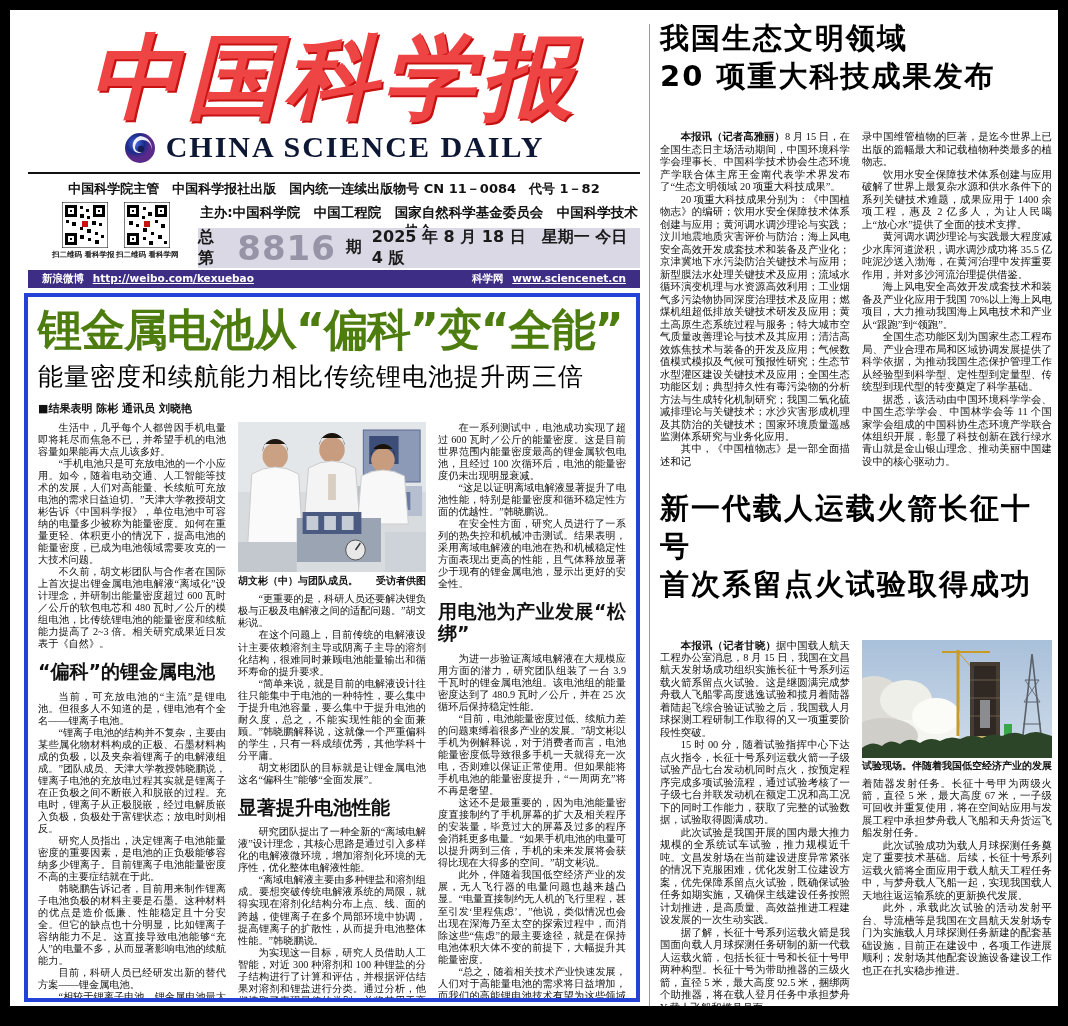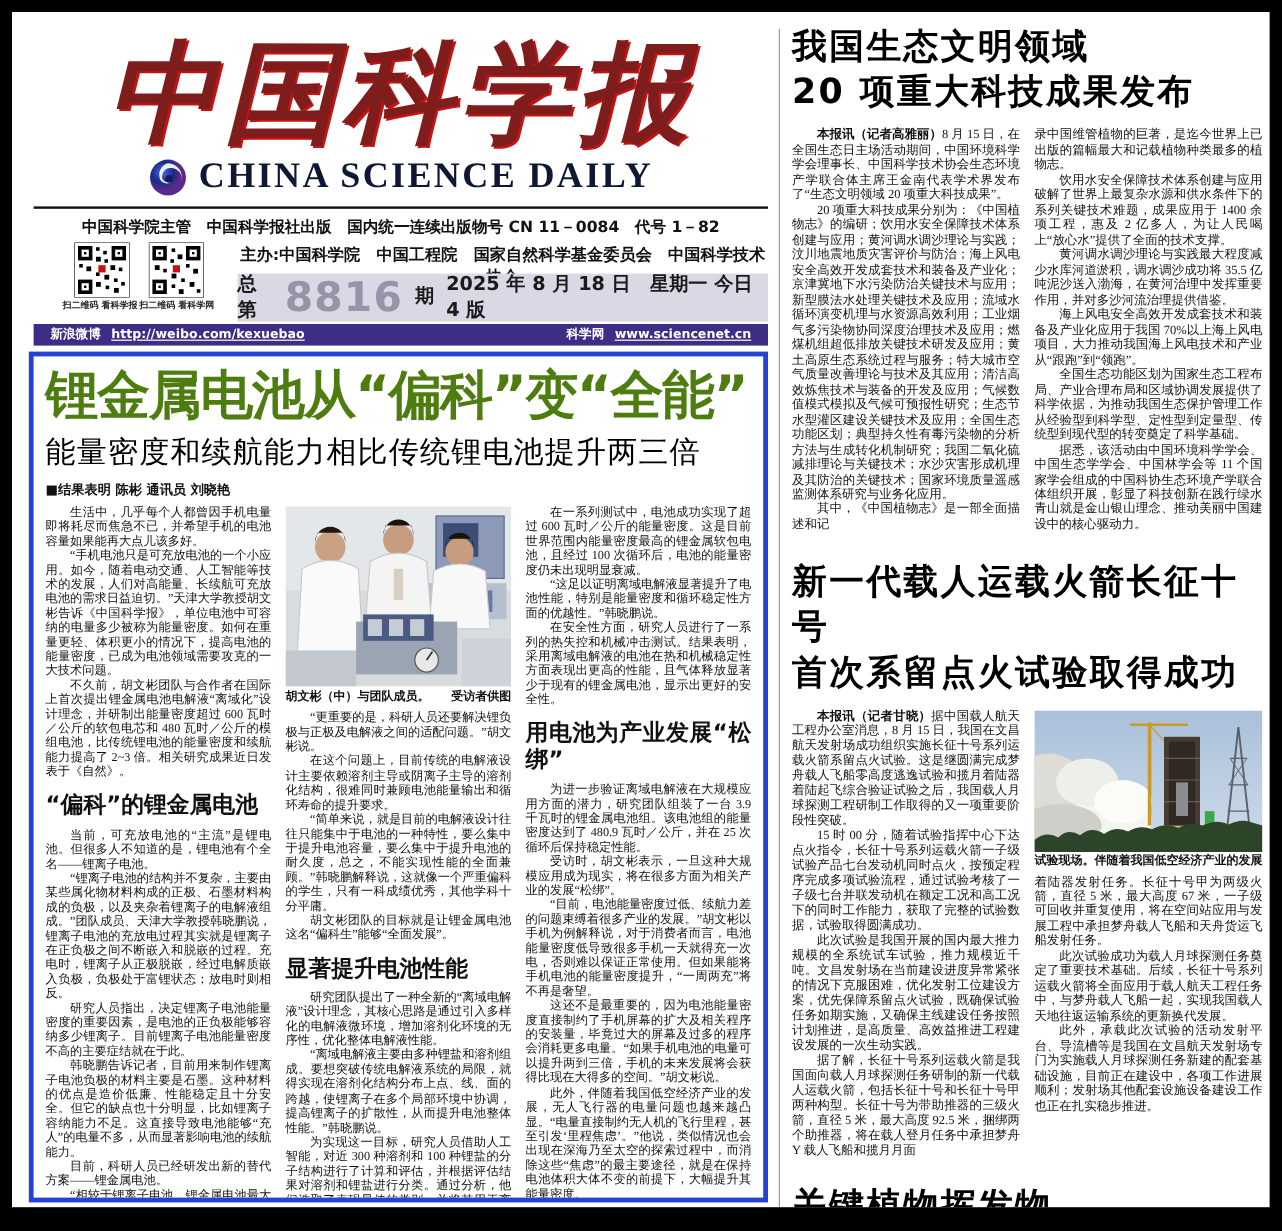--- a/index.html
+++ b/index.html
@@ -3,21 +3,21 @@
 <meta charset="utf-8">
 <style>
   html,body{margin:0;padding:0;}
   body{width:1068px;height:1026px;background:#000;position:relative;
        font-family:"DejaVu Sans",sans-serif;}
   #page{position:absolute;left:10px;top:10px;width:1048px;height:996px;
         background:#fff;overflow:hidden;}
   
   #masthead{position:absolute;left:18px;top:8px;width:612px;}
   .m-title{text-align:center;font-family:"DejaVu Serif",serif;font-weight:900;
-           color:#7f1d1d;font-size:92px;line-height:1.3;letter-spacing:6px;
+           color:#ef4444;font-size:92px;line-height:1.3;letter-spacing:6px;
            font-style:italic;text-shadow:2px 2px 0 #c81212;}
   .m-eng{display:flex;align-items:flex-end;justify-content:center;gap:10px;margin-top:-8px;}
   .m-eng-text{font-family:"Liberation Serif",serif;font-weight:900;font-size:30px;
               color:#0e1733;letter-spacing:2px;}
   .m-rule{border-top:2px solid #111;margin-top:8px;}
   .m-info{font-size:13px;font-weight:bold;text-align:center;margin-top:6px;color:#111;}
   #mast-row{position:relative;height:72px;margin-top:4px;}
   .qr{position:absolute;top:0;width:46px;height:46px;}
   .qr-label{position:absolute;top:48px;font-size:7.5px;font-weight:bold;white-space:nowrap;color:#222;}
   .m-org{position:absolute;left:170px;top:2px;width:442px;text-align:center;
@@ -48,21 +48,21 @@
             font-family:"DejaVu Sans",sans-serif;text-indent:0;}
   .photo-cap{display:flex;justify-content:space-between;font-size:10px;font-weight:bold;
              margin:3px 0 7px 0;font-family:"DejaVu Sans",sans-serif;}
   
   #right-col{position:absolute;left:650px;top:10px;width:392px;}
   .r-art{position:relative;}
   .r-h{font-size:29px;font-weight:600;color:#000;line-height:1.3;letter-spacing:2px;
        font-family:"DejaVu Sans",sans-serif;}
   .r-cols{display:flex;gap:12px;margin-top:12px;}
   .rcol{flex:1;min-width:0;font-family:"Liberation Serif",serif;font-size:10.4px;
-        line-height:1.2;color:#111;text-align:justify;}
+        line-height:1.2;color:#111;text-align:justify;margin-top:24px;}
   .rcol p{margin:0;text-indent:2em;}
   .rcol p.cont{text-indent:0;}
   .r-photo-cap{display:flex;font-size:10px;font-weight:bold;
                margin:2px 0 6px 0;font-family:"DejaVu Sans",sans-serif;}
   svg{display:block;}
 </style>
 </head>
 <body>
 
 <div id="page">
@@ -233,21 +233,20 @@
         <p>为实现这一目标，研究人员借助人工智能，对近 300 种溶剂和 100 种锂盐的分子结构进行了计算和评估，并根据评估结果对溶剂和锂盐进行分类。通过分析，他们选取了表现最佳的类别，并将其用于离域电解液的设计。</p>
 
       </div>
 
       <div class="mcol">
         <p>在一系列测试中，电池成功实现了超过 600 瓦时／公斤的能量密度。这是目前世界范围内能量密度最高的锂金属软包电池，且经过 100 次循环后，电池的能量密度仍未出现明显衰减。</p>
         <p>“这足以证明离域电解液显著提升了电池性能，特别是能量密度和循环稳定性方面的优越性。”韩晓鹏说。</p>
         <p>在安全性方面，研究人员进行了一系列的热失控和机械冲击测试。结果表明，采用离域电解液的电池在热和机械稳定性方面表现出更高的性能，且气体释放显著少于现有的锂金属电池，显示出更好的安全性。</p>
         <div class="sec-head">用电池为产业发展“松绑”</div>
         <p>为进一步验证离域电解液在大规模应用方面的潜力，研究团队组装了一台 3.9 千瓦时的锂金属电池组。该电池组的能量密度达到了 480.9 瓦时／公斤，并在 25 次循环后保持稳定性能。</p>
-        <p>受访时，胡文彬表示，一旦这种大规模应用成为现实，将在很多方面为相关产业的发展“松绑”。</p>
         <p>“目前，电池能量密度过低、续航力差的问题束缚着很多产业的发展。”胡文彬以手机为例解释说，对于消费者而言，电池能量密度低导致很多手机一天就得充一次电，否则难以保证正常使用。但如果能将手机电池的能量密度提升，“一周两充”将不再是奢望。</p>
         <p>这还不是最重要的，因为电池能量密度直接制约了手机屏幕的扩大及相关程序的安装量，毕竟过大的屏幕及过多的程序会消耗更多电量。“如果手机电池的电量可以提升两到三倍，手机的未来发展将会获得比现在大得多的空间。”胡文彬说。</p>
         <p>此外，伴随着我国低空经济产业的发展，无人飞行器的电量问题也越来越凸显。“电量直接制约无人机的飞行里程，甚至引发‘里程焦虑’。”他说，类似情况也会出现在深海乃至太空的探索过程中，而消除这些“焦虑”的最主要途径，就是在保持电池体积大体不变的前提下，大幅提升其能量密度。</p>
         <p>“总之，随着相关技术产业快速发展，人们对于高能量电池的需求将日益增加，而我们的高能锂电池技术有望为这些领域提供更高效的能源解决方案，这也是我们未来努力的方向。”胡文彬说。</p>
 
       </div>
     </div>
   </div>
 
   <div id="right-col">

